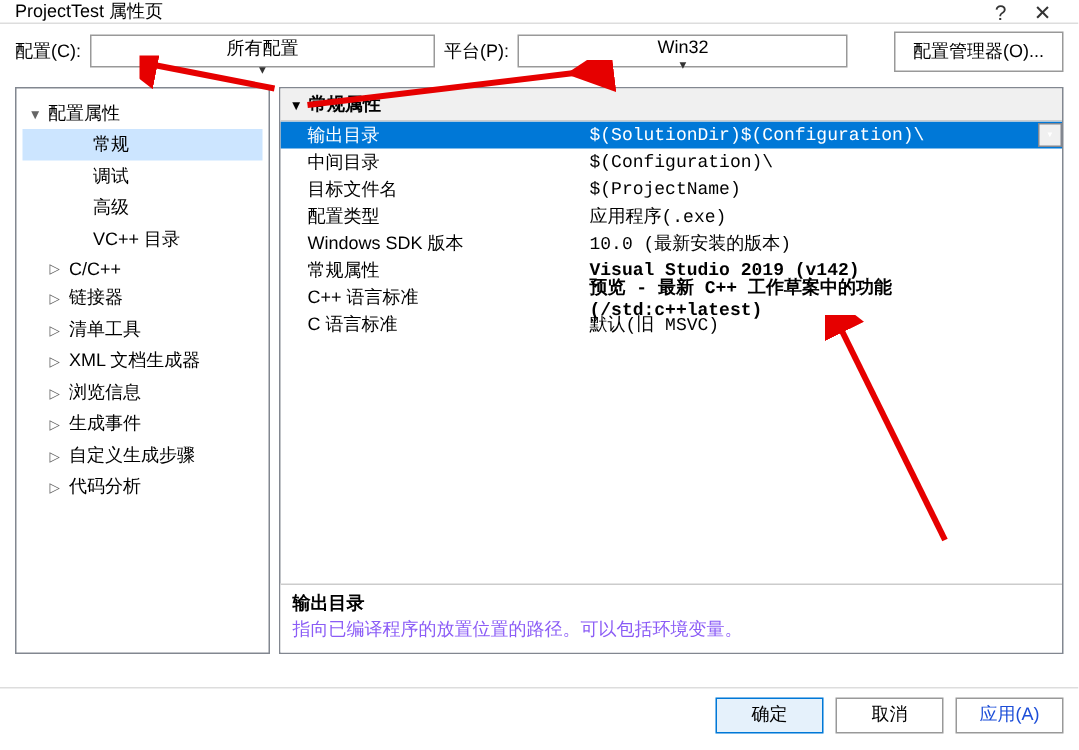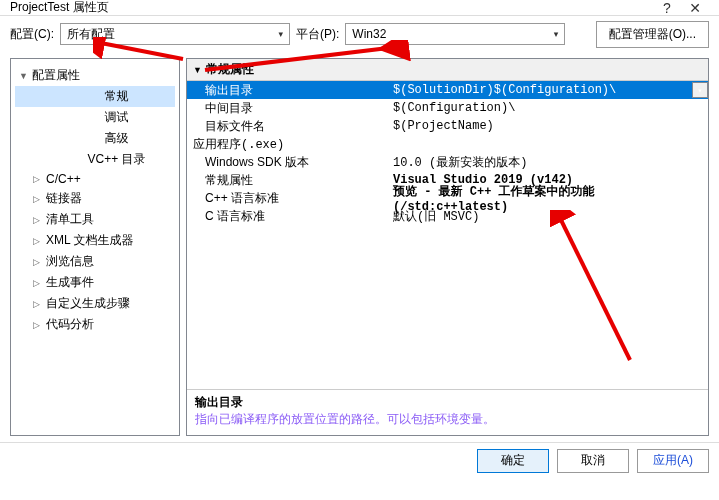--- a/index.html
+++ b/index.html
@@ -2,48 +2,48 @@
 <html><head>
 <meta charset="utf-8">
 <style>
 * { margin: 0; padding: 0; box-sizing: border-box; }
 body { font-family: "Microsoft YaHei", "Segoe UI", sans-serif; font-size: 12px; color: #000; background: #fff; width: 719px; height: 500px; overflow: hidden; }
 .titlebar { height: 16px; display: flex; align-items: center; padding: 0 10px; background: #fff; border-bottom: 1px solid #ddd; }
 .titlebar .title { flex: 1; font-size: 12px; }
 .titlebar .ctl { width: 28px; text-align: center; font-size: 14px; color: #333; cursor: default; }
 .toolbar { height: 36px; display: flex; align-items: center; padding: 4px 10px; gap: 6px; }
 .toolbar label { font-size: 12px; }
-.combo { height: 22px; border: 1px solid #999; background: #fff; display: flex; align-items: center; padding: 0 6px; position: relative; }
+.combo { height: 22px; border: 1px solid #999; background: #fff; display: flex; align-items: center; padding: 0 6px; position: relative; flex-direction: column; }
 .combo .val { flex: 1; }
 .combo .arrow { font-size: 9px; color: #333; }
 .combo.config { width: 230px; }
 .combo.platform { width: 220px; }
 .btn { height: 27px; padding: 0 12px; border: 1px solid #999; background: #fff; display: inline-flex; align-items: center; margin-left: auto; }
 .main { display: flex; height: 390px; padding: 6px 10px; gap: 6px; }
 .tree { width: 170px; border: 1px solid #828790; background: #fff; overflow: auto; padding: 6px 4px; }
 .tree-item { padding: 2px 4px; white-space: nowrap; display: flex; align-items: center; gap: 3px; }
 .tree-item.indent1 { padding-left: 18px; }
-.tree-item.indent2 { padding-left: 34px; justify-content: center; }
+.tree-item.indent2 { padding-left: 34px; }
 .tree-item.selected { background: #cce5ff; }
 .tree-arrow { width: 10px; display: inline-block; font-size: 9px; color: #666; }
 .content { flex: 1; display: flex; flex-direction: column; border: 1px solid #828790; }
 .grid-header { display: flex; align-items: center; background: #f0f0f0; border-bottom: 1px solid #ccc; padding: 2px 6px; }
 .grid-header .collapse { font-size: 9px; margin-right: 4px; }
 .grid-header .cat { font-weight: bold; }
 .grid { flex: 1; overflow: auto; }
 .grid-row { display: flex; height: 18px; align-items: center; }
 .grid-row.selected { background: #0078d7; color: #fff; }
 .grid-cell-label { width: 200px; padding-left: 18px; }
 .grid-cell-value { flex: 1; padding-left: 6px; display: flex; align-items: center; font-family: Liberation Mono, monospace; }
 .grid-cell-value .dd { margin-left: auto; width: 16px; height: 16px; border: 1px solid #828790; background: #f0f0f0; display: flex; align-items: center; justify-content: center; font-size: 8px; }
 .bold { font-weight: bold; }
 .desc-pane { height: 46px; border-top: 1px solid #ccc; padding: 4px 8px; background: #fff; }
 .desc-title { font-weight: bold; }
 .desc-text { color: #8b5cf6; }
-.footer { height: 36px; display: flex; align-items: center; justify-content: flex-end; padding: 4px 10px; gap: 8px; border-top: 1px solid #ddd; }
+.footer { height: 36px; display: flex; align-items: center; justify-content: flex-end; padding: 4px 10px; gap: 8px; border-top: 1px solid #ddd; margin-top: 16px; }
 .footer .btn2 { width: 72px; height: 24px; border: 1px solid #999; background: #fff; display: flex; align-items: center; justify-content: center; }
 .footer .btn2.primary { border: 1px solid #0078d7; background: #e5f1fb; }
 .footer .btn2.disabled { color: #1d4ed8; }
 .redarrow { position: absolute; z-index: 100; pointer-events: none; }
 .redarrow svg { display: block; }
 </style>
 </head>
 <body>
 
 <div class="titlebar">
@@ -142,20 +142,21 @@
             <span>$(Configuration)\</span>
           </div>
         </div>
         <div class="grid-row">
           <div class="grid-cell-label">目标文件名</div>
           <div class="grid-cell-value">
             <span>$(ProjectName)</span>
           </div>
         </div>
         <div class="grid-row">
+          <div class="grid-cell-label">配置类型</div>
           <div class="grid-cell-value">
             <span>应用程序(.exe)</span>
           </div>
         </div>
         <div class="grid-row">
           <div class="grid-cell-label">Windows SDK 版本</div>
           <div class="grid-cell-value">
             <span>10.0 (最新安装的版本)</span>
           </div>
         </div>

